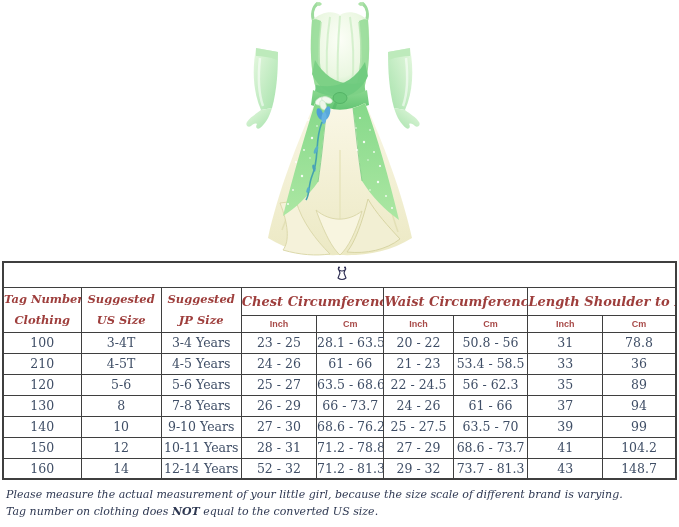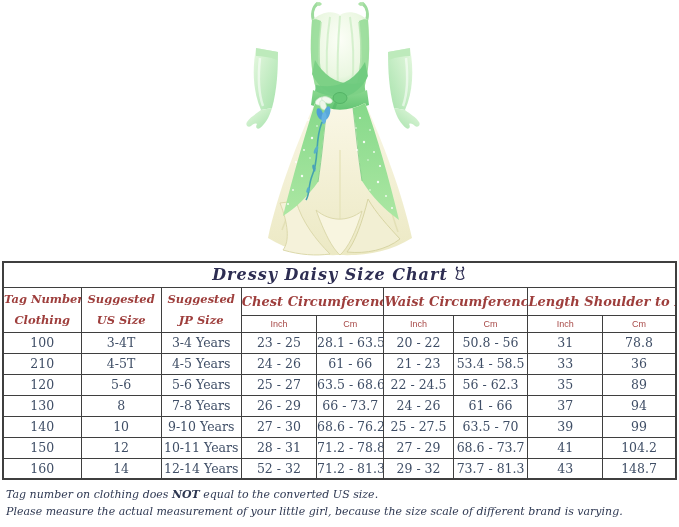--- a/index.html
+++ b/index.html
@@ -53,21 +53,21 @@
   tr.group-row th.group {
     height: 28px;
     font-size: 13px;
     font-style: italic;
     font-weight: bold;
     color: #9e3e3c;
   }
   tr.sub-row th {
     height: 17px;
     font-size: 9px;
-    font-weight: normal;
+    font-weight: bold;
     color: #a84a48;
     font-family: "Liberation Sans", sans-serif;
   }
   tbody td {
     height: 21px;
     font-size: 12.5px;
     color: #3f4e66;
     font-family: "DejaVu Serif", serif;
   }
   
@@ -217,21 +217,21 @@
       <col style="width:11.2%">
         <col style="width:10.0%">
         <col style="width:10.3%">
       <col style="width:11.1%">
         <col style="width:11.1%">
         <col style="width:10.9%">
     </colgroup>
     <thead>
       <tr class="title-row">
         <th colspan="9">
-          <span>Dressy Daisy Size Chart</span><svg class="dress-glyph" width="14" height="17" viewBox="0 0 14 17">
+          <svg class="dress-glyph" width="14" height="17" viewBox="0 0 14 17">
             <g fill="none" stroke="#2d2d52" stroke-width="1.1" stroke-linejoin="round">
               <path d="M4,1.5 q-1.5,1.5 0,2.5 M10,1.5 q1.5,1.5 0,2.5"></path>
               <path d="M4,4 L5,7 L3,12 Q7,15 11,12 L9,7 L10,4 Q7,6 4,4 Z"></path>
             </g>
             <circle cx="4" cy="1.6" r="1" fill="#2d2d52"></circle>
               <circle cx="10" cy="1.6" r="1" fill="#2d2d52"></circle>
           </svg>
         </th>
       </tr>
       <tr class="group-row">
@@ -335,16 +335,16 @@
           <td>71.2 - 81.3</td>
           <td>29 - 32</td>
           <td>73.7 - 81.3</td>
           <td>43</td>
           <td>148.7</td>
         </tr>
       </tbody>
   </table>
 
   <div class="notes">
+    <div>Please measure the actual measurement of your little girl, because the size scale of different brand is varying.</div>
     <div><span>Tag number on clothing does </span><span class="bold">NOT</span><span> equal to the converted US size.</span></div>
-    <div>Please measure the actual measurement of your little girl, because the size scale of different brand is varying.</div>
   </div>
 </div>
 
 </body></html>

